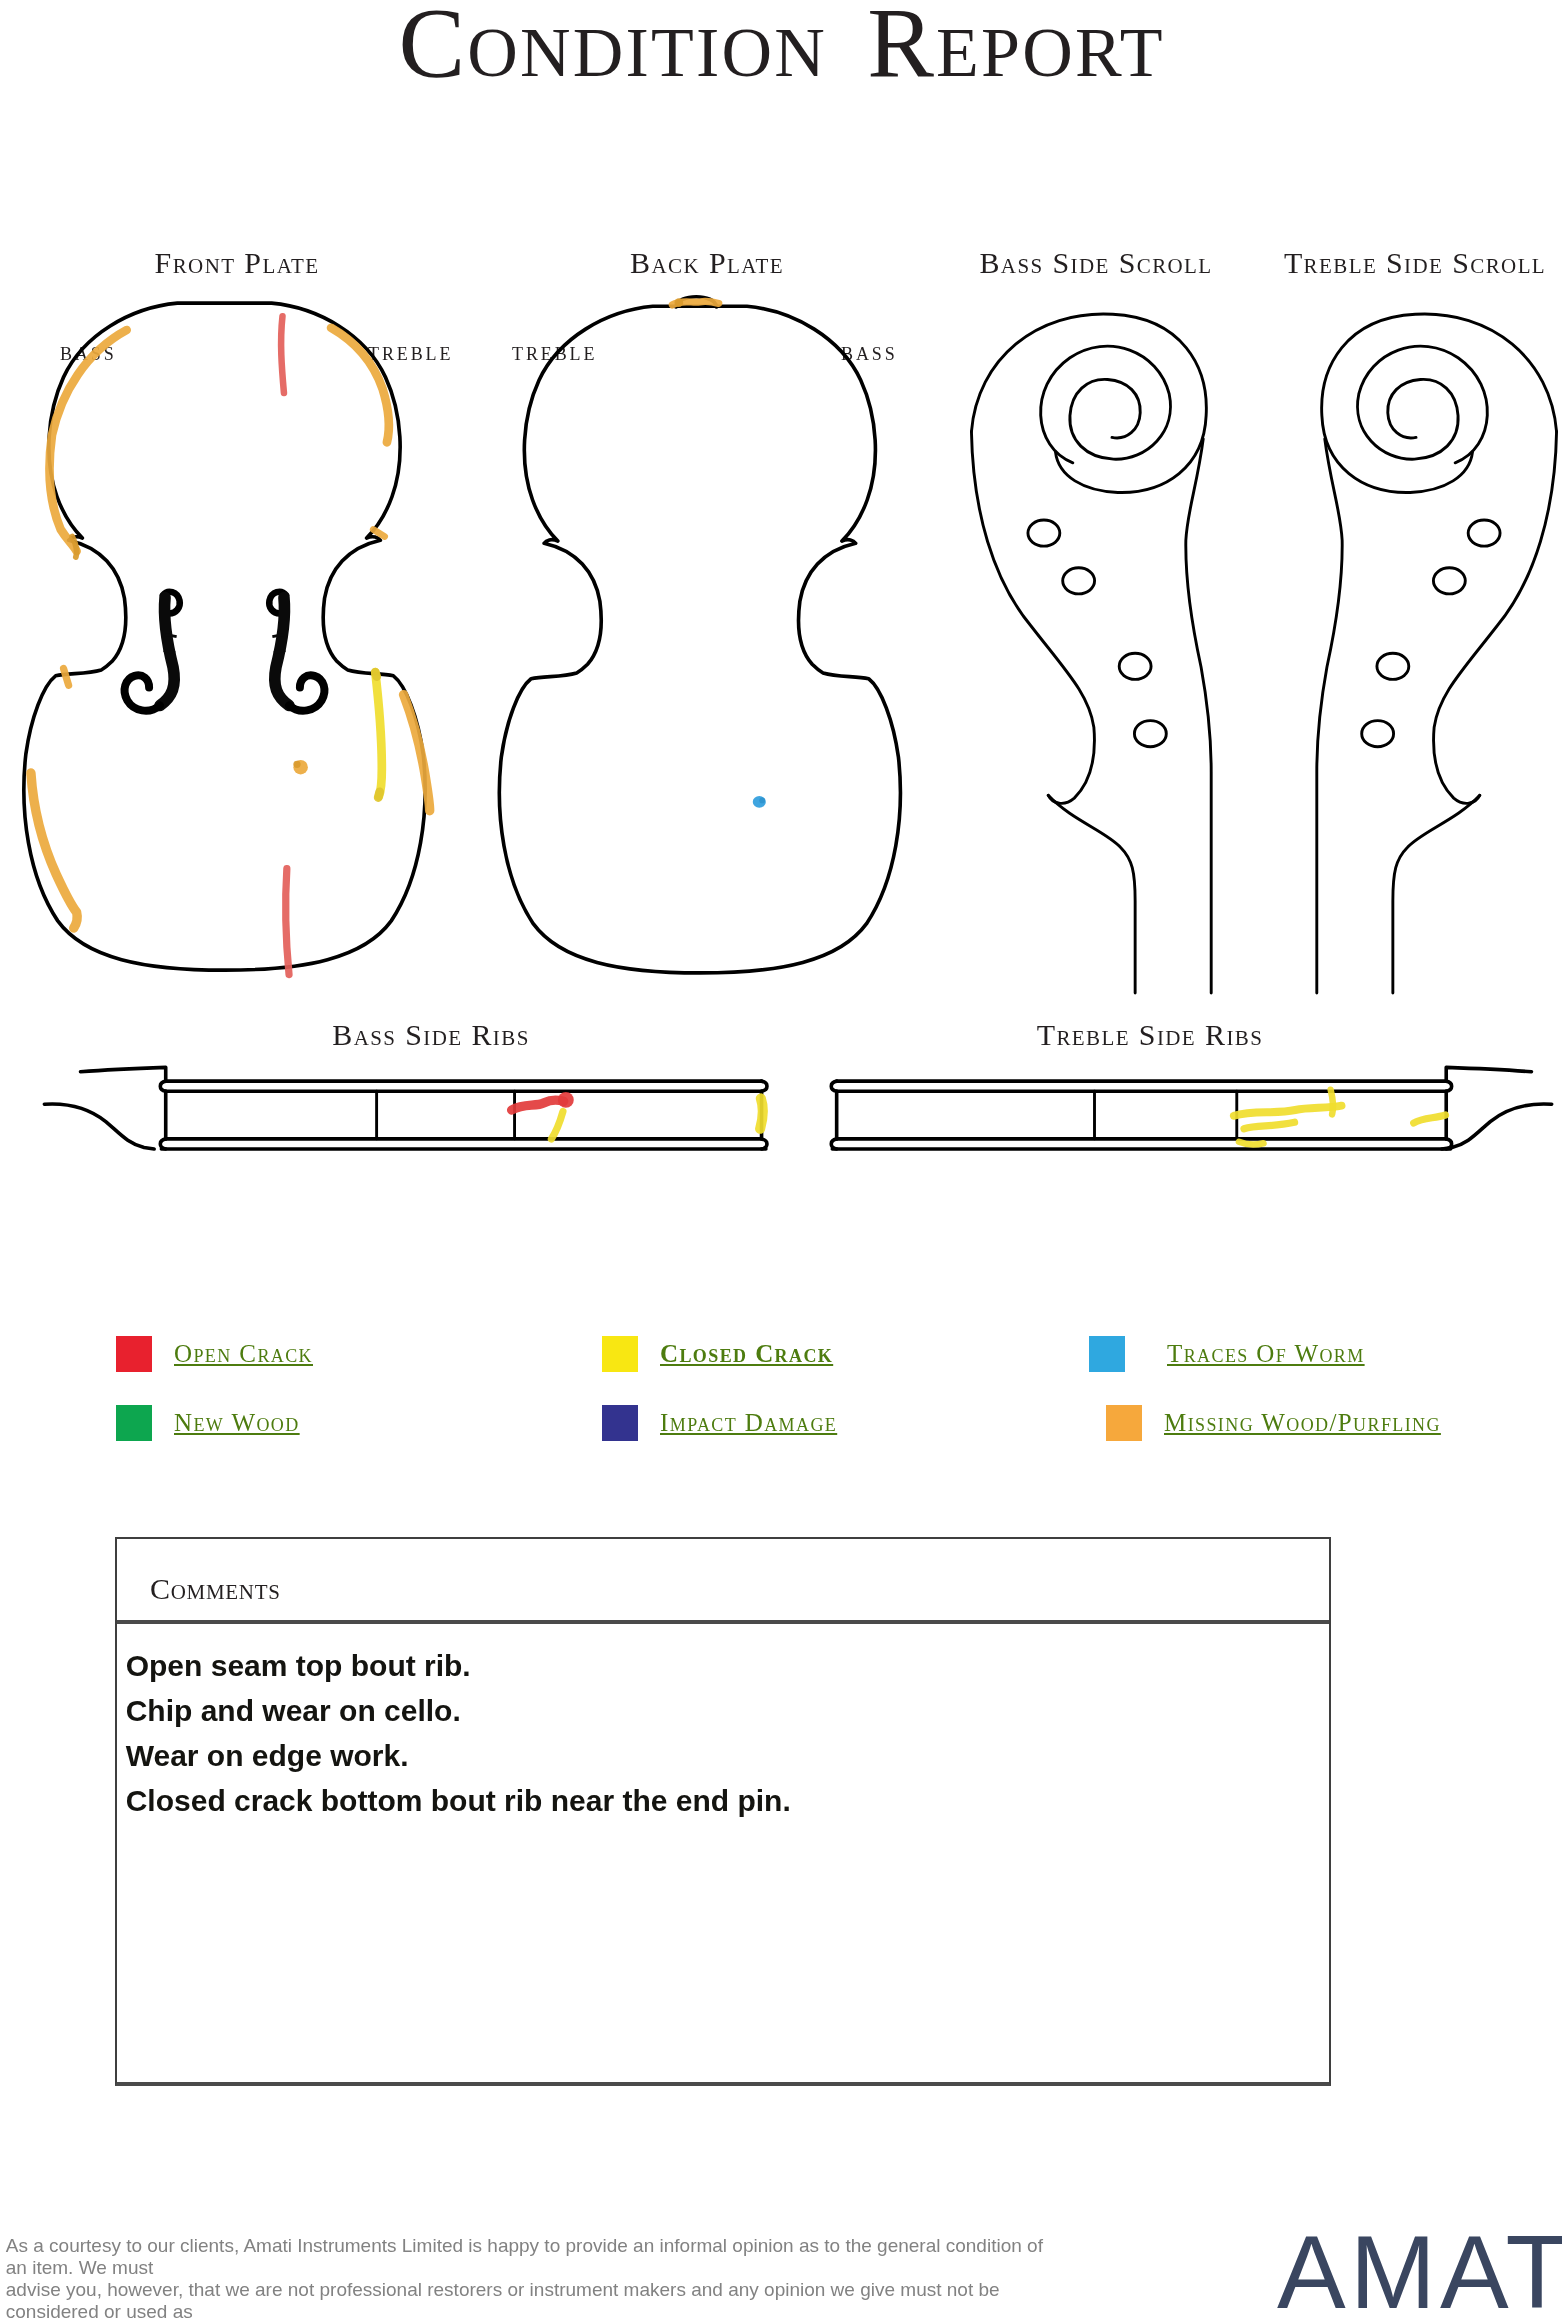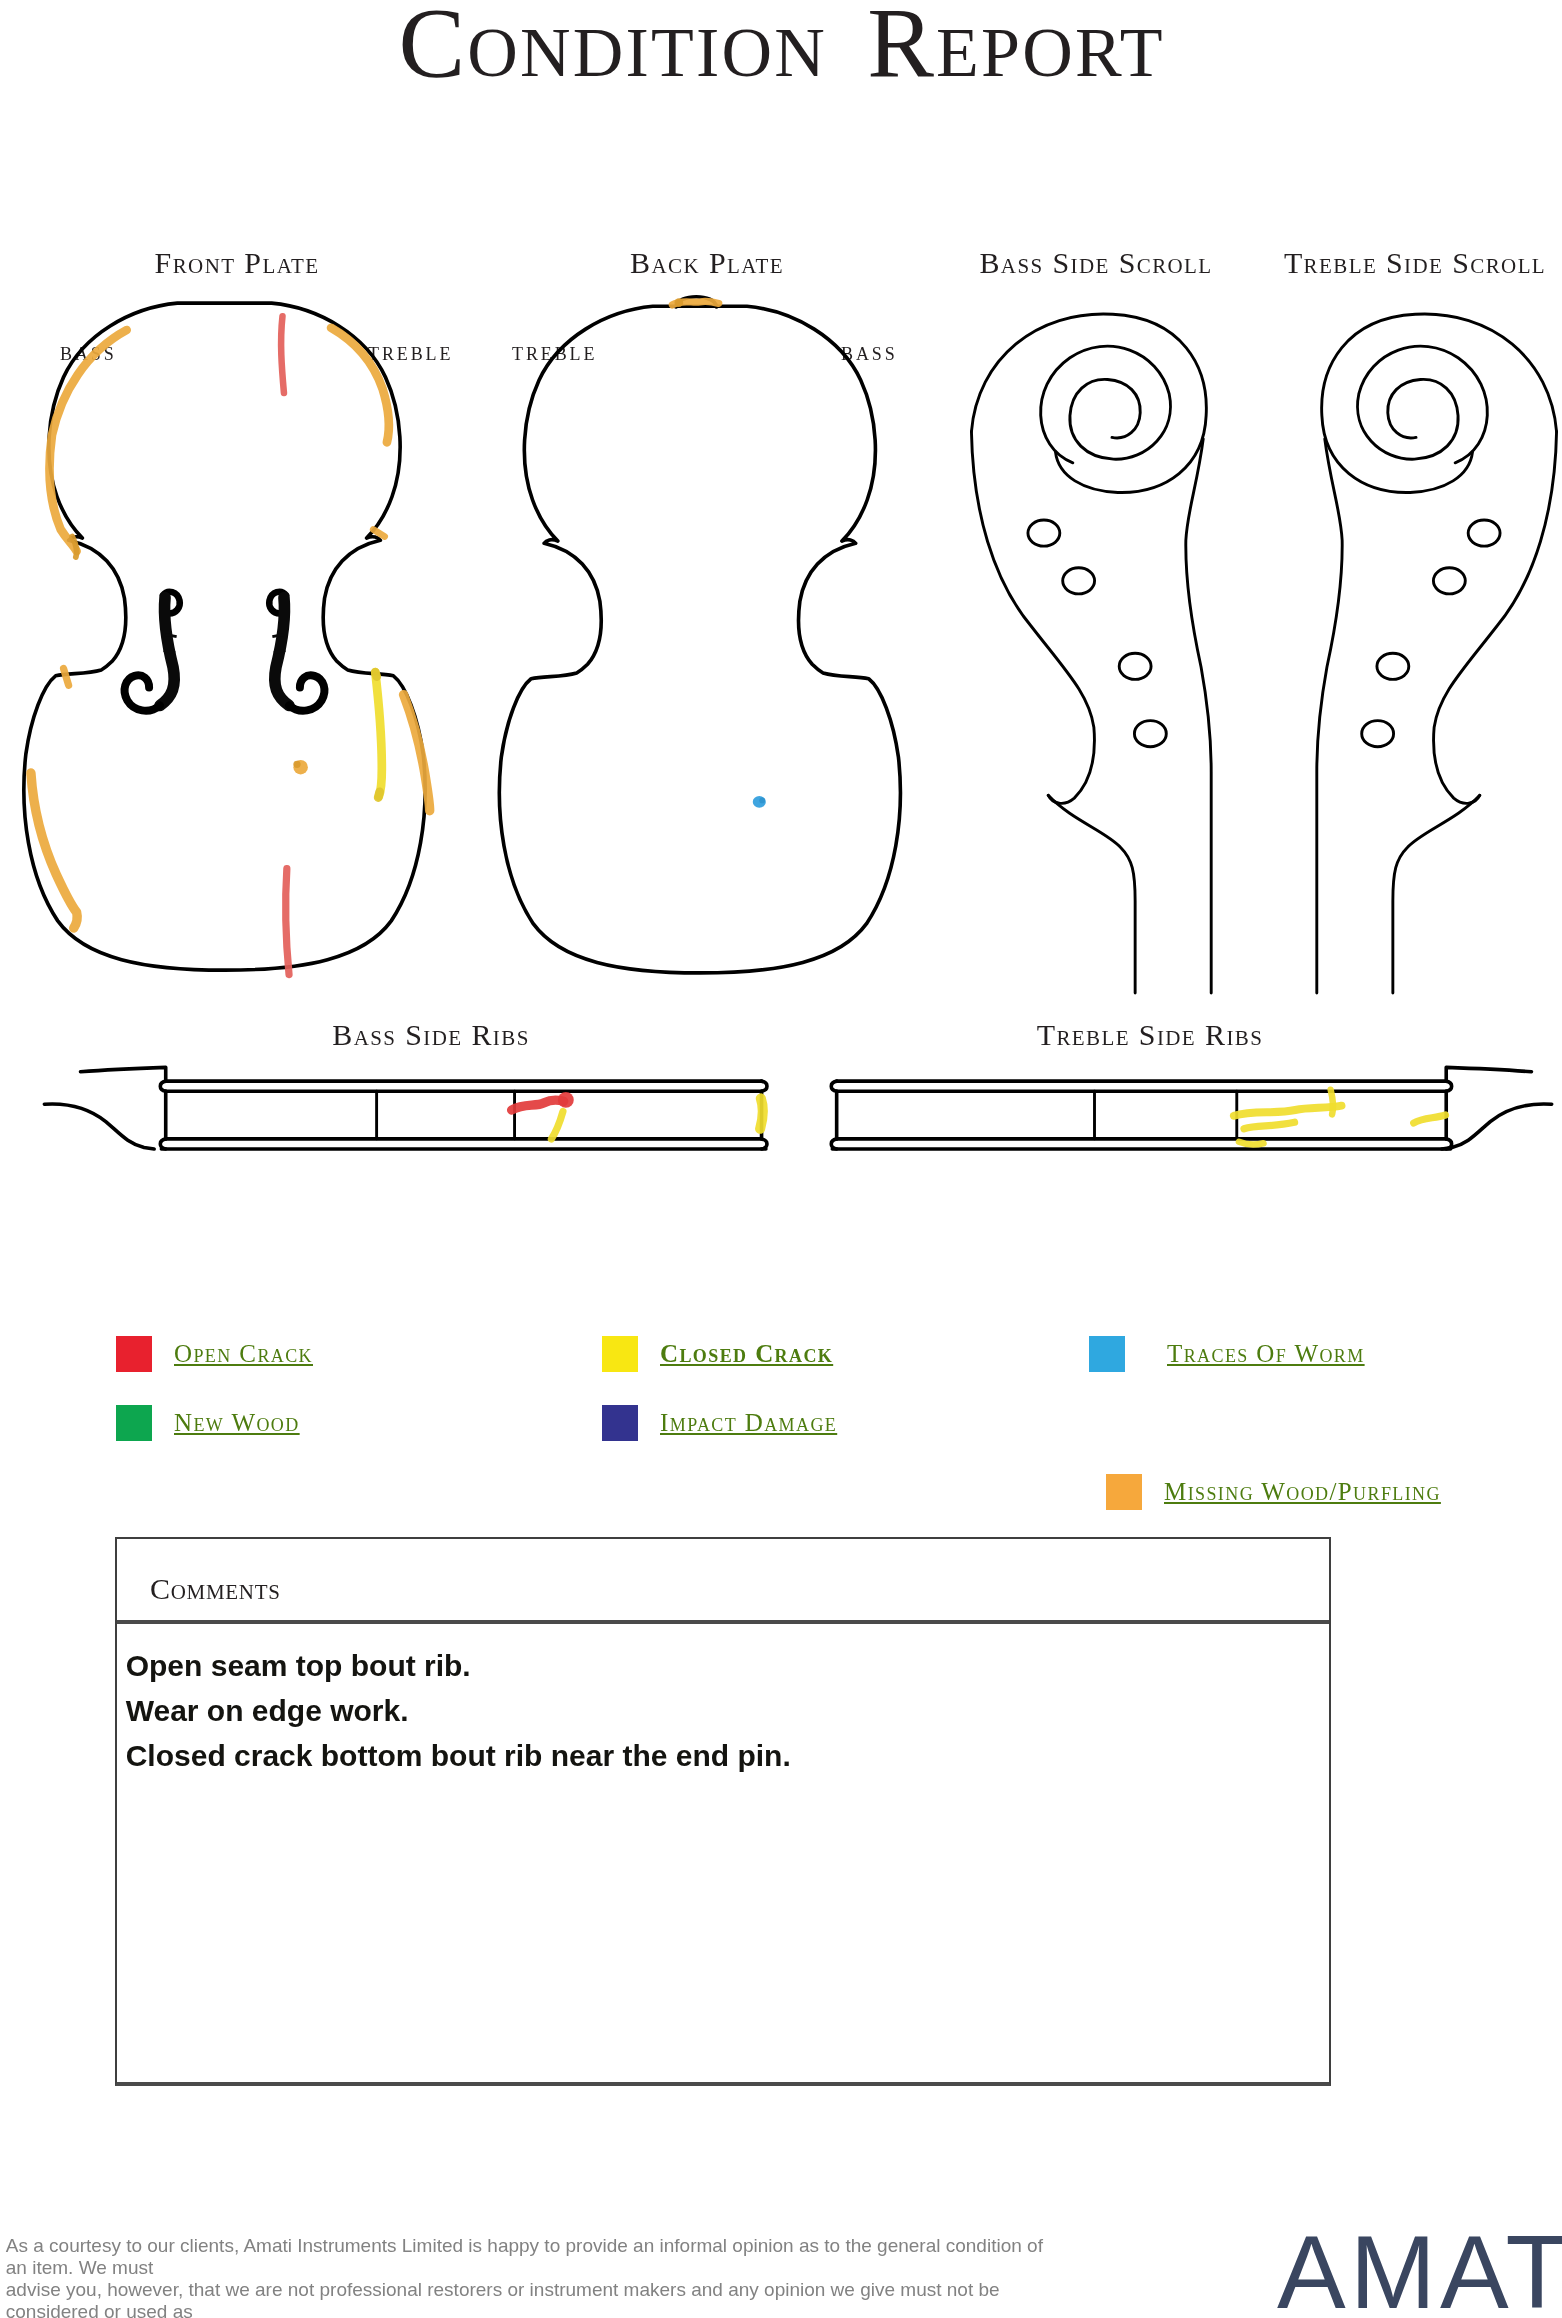--- a/index.html
+++ b/index.html
@@ -220,31 +220,32 @@
     <div class="legend-label">Traces Of Worm</div>
   </div>
   <div class="legend-item" style="left:116px;top:1405px;align-items:center;">
     <div class="swatch" style="background-color: rgb(13, 166, 79);"></div>
     <div class="legend-label">New Wood</div>
   </div>
   <div class="legend-item" style="left:602px;top:1405px;align-items:center;">
     <div class="swatch" style="background-color: rgb(51, 51, 143);"></div>
     <div class="legend-label">Impact Damage</div>
   </div>
-  <div class="legend-item" style="left:1089px;top:1474px;padding-left:17px;">
+  <div class="legend-item" style="left:1089px;top:1405px;padding-left:17px;">
     <div class="swatch" style="background-color: rgb(246, 168, 60);"></div>
     <div class="legend-label">Missing Wood/Purfling</div>
   </div>
 
   <div class="comments-box">
     <div class="comments-header">
       <div class="comments-title">Comments</div>
     </div>
     <div class="comments-body">
       <div class="comment-line">Open seam top bout rib.</div>
+      <div class="comment-line">Chip and wear on cello.</div>
       <div class="comment-line">Wear on edge work.</div>
       <div class="comment-line">Closed crack bottom bout rib near the end pin.</div>
     </div>
   </div>
 
   <div class="footer-text">
     <div>As a courtesy to our clients, Amati Instruments Limited is happy to provide an informal opinion as to the general condition of an item. We must</div>
     <div>advise you, however, that we are not professional restorers or instrument makers and any opinion we give must not be considered or used as</div>
 
   </div>

